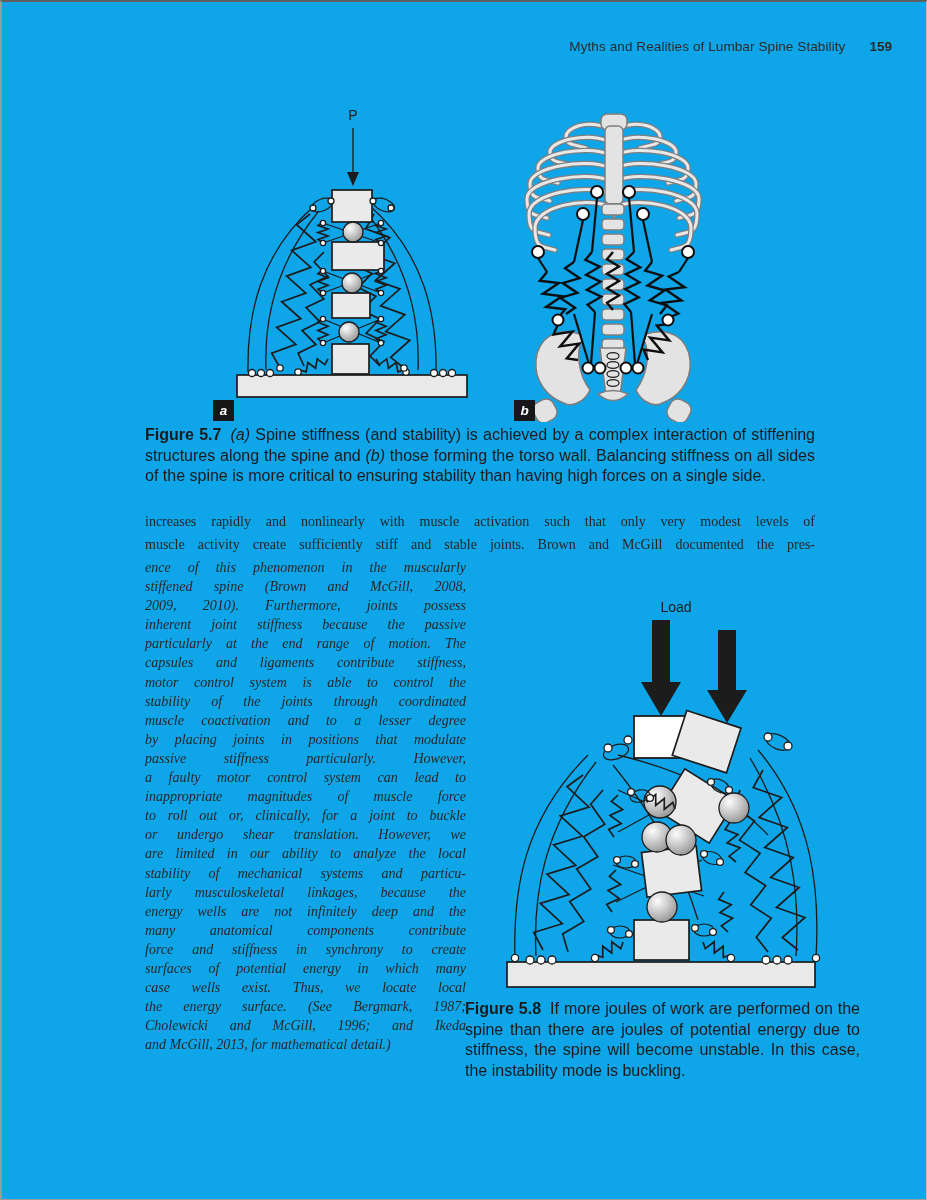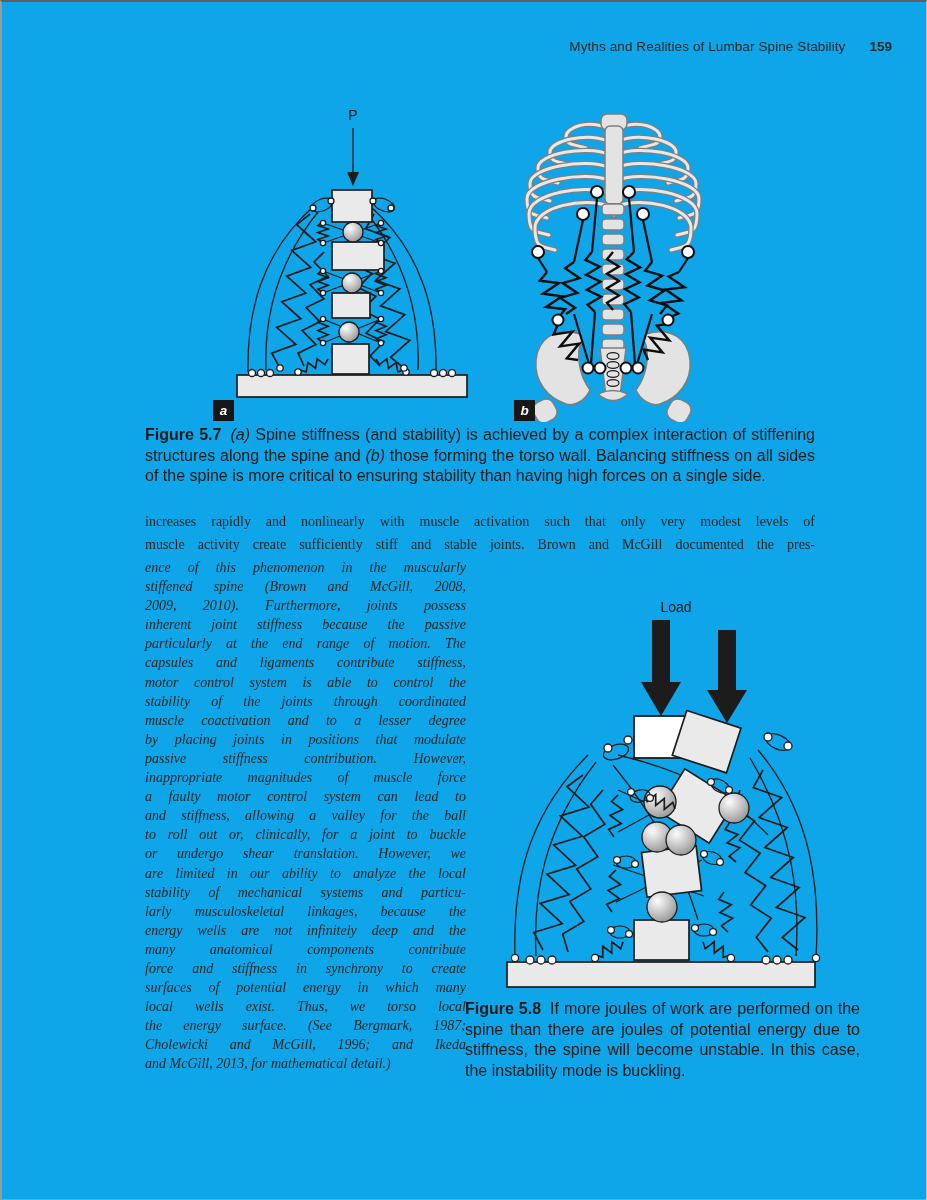--- a/index.html
+++ b/index.html
@@ -264,34 +264,33 @@
       <div class="bl">ence of this phenomenon in the muscularly</div>
       <div class="bl">stiffened spine (Brown and McGill, 2008,</div>
       <div class="bl">2009, 2010). Furthermore, joints possess</div>
       <div class="bl">inherent joint stiffness because the passive</div>
       <div class="bl">particularly at the end range of motion. The</div>
       <div class="bl">capsules and ligaments contribute stiffness,</div>
       <div class="bl">motor control system is able to control the</div>
       <div class="bl">stability of the joints through coordinated</div>
       <div class="bl">muscle coactivation and to a lesser degree</div>
       <div class="bl">by placing joints in positions that modulate</div>
-      <div class="bl">passive stiffness contribution. However,</div>
+      <div class="bl">passive stiffness particularly. However,</div>
+      <div class="bl">a faulty motor control system can lead to</div>
       <div class="bl">inappropriate magnitudes of muscle force</div>
-      <div class="bl">a faulty motor control system can lead to</div>
-      <div class="bl">and stiffness, allowing a valley for the ball</div>
       <div class="bl">to roll out or, clinically, for a joint to buckle</div>
       <div class="bl">or undergo shear translation. However, we</div>
       <div class="bl">are limited in our ability to analyze the local</div>
       <div class="bl">stability of mechanical systems and particu-</div>
       <div class="bl">larly musculoskeletal linkages, because the</div>
       <div class="bl">energy wells are not infinitely deep and the</div>
       <div class="bl">many anatomical components contribute</div>
       <div class="bl">force and stiffness in synchrony to create</div>
       <div class="bl">surfaces of potential energy in which many</div>
-      <div class="bl">local wells exist. Thus, we torso local</div>
+      <div class="bl">case wells exist. Thus, we locate local</div>
       <div class="bl">the energy surface. (See Bergmark, 1987;</div>
       <div class="bl">Cholewicki and McGill, 1996; and Ikeda</div>
       <div class="bl">and McGill, 2013, for mathematical detail.)</div>
     </div>
 
   <svg class="fig58" width="390" height="400" viewBox="0 0 390 400">
     <text x="208" y="22" text-anchor="middle" class="figtext">Load</text>
     <g>
       <polygon class="arrowfill" points="184,30 202,30 202,92 213,92 193,126 173,92 184,92"></polygon>
       <polygon class="arrowfill" points="250,40 268,40 268,100 279,100 259,133 239,100 250,100"></polygon>

